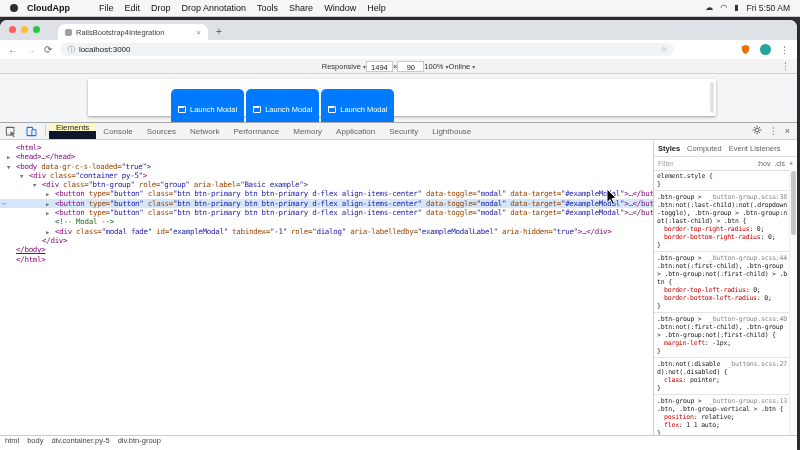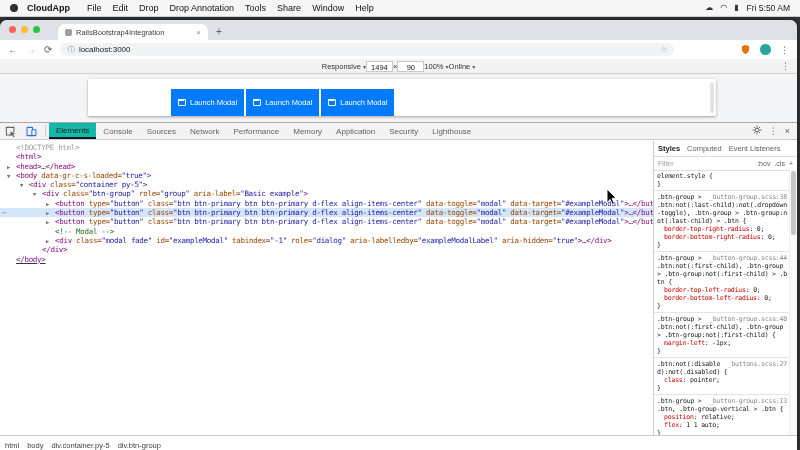--- a/index.html
+++ b/index.html
@@ -7,21 +7,21 @@
     --tl-r:#ff5f57; --tl-y:#febc2e; --tl-g:#28c840;
   }
   html,body{margin:0;padding:0}
   body{width:800px;height:450px;overflow:hidden;background:#35363a;font-family:"Liberation Sans",sans-serif;}
   .screen{position:relative;width:800px;height:450px;overflow:hidden;background:#35363a}
 
   
   .menubar{position:absolute;top:0;left:0;width:800px;height:17px;background:#f6f6f6;border-bottom:1px solid #cdcdcd;display:flex;align-items:center;padding:0 10px;font-size:9px;color:#111;z-index:6;box-sizing:border-box}
   .apple{width:8px;height:8px;border-radius:50%;background:#2f2f2f;margin-right:9px;flex:none}
   .menubar .app{font-weight:700;margin-right:8px}
-  .menu-items{display:flex;gap:11px;margin-left:9px;white-space:nowrap}
+  .menu-items{display:flex;gap:11px;margin-left:21px;white-space:nowrap}
   .mb-right{margin-left:auto;display:flex;align-items:center;gap:8px;font-size:8.5px;color:#222}
   .status-icons{display:flex;gap:7px;align-items:center}
   .status-icon{color:#333;font-size:8px;line-height:8px}
 
   
   .window{position:absolute;top:20px;left:0;width:797px;height:430px;background:#fff;border-radius:7px 7px 0 0;overflow:hidden;box-shadow:0 0 8px rgba(0,0,0,.55)}
   .tabstrip{position:absolute;top:0;left:0;right:0;height:20px;background:#dee1e6;border-radius:7px 7px 0 0}
   .traffic{position:absolute;left:9px;top:6px;display:flex;gap:5px}
   .light{width:7px;height:7px;border-radius:50%}
   .tab{position:absolute;left:58px;bottom:0;width:150px;height:16px;background:#fff;border-radius:7px 7px 0 0;display:flex;align-items:center;gap:4px;padding:0 7px;font-size:7.5px;color:#3c4043;box-sizing:border-box}
@@ -46,32 +46,32 @@
   .db-group{display:flex;align-items:center;gap:2px}
   .dim{width:27px;height:11px;background:#fff;border:1px solid #c9c9c9;font-size:7.5px;text-align:center;line-height:11px;color:#202124;box-sizing:border-box}
   .caret{font-size:6px;color:#5f6368}
   .db-kebab{position:absolute;right:7px;top:2px;color:#5f6368;font-size:9px}
 
   
   .viewport{position:absolute;top:54px;left:0;right:0;height:48px;background:#f4f5f6}
   .frame{position:absolute;left:88px;top:5px;width:628px;height:37px;background:#fff;box-shadow:0 1px 3px rgba(0,0,0,.35);border-radius:1px}
   .frame-scroll{position:absolute;right:2px;top:3px;width:4px;height:31px;background:#e4e4e4;border-radius:2px}
   .btn-group-row{position:absolute;left:83px;top:10px;display:flex;gap:2px}
-  .launch-btn{height:17px;background:var(--btn);color:#fff;border-radius:0;display:flex;align-items:center;gap:4px;padding:5px 7px;font-size:7.5px;white-space:nowrap}
+  .launch-btn{height:17px;background:var(--btn);color:#fff;border-radius:5px;display:flex;align-items:center;gap:4px;padding:12px 7px;font-size:7.5px;white-space:nowrap}
   .modal-icon{width:6px;height:5px;border:1px solid #fff;border-radius:1px;position:relative;flex:none}
   .modal-icon::before{content:"";position:absolute;left:-1px;top:-1px;width:6px;height:1.5px;background:#fff}
 
   
   .devtools{position:absolute;top:102px;left:0;right:0;bottom:0;background:#fff;border-top:1px solid #a8a8a8}
   .dt-toolbar{position:absolute;top:0;left:0;right:0;height:17px;background:#f3f3f3;border-bottom:1px solid #ccc;display:flex;align-items:center;font-size:8px;color:#5f6368;box-sizing:border-box}
   .dt-icon{padding:0 5px;display:flex;align-items:center}
   .dt-sep{width:1px;height:12px;background:#ccc;margin:0 3px}
   .dt-tabs{display:flex;height:100%;align-items:center}
   .dt-tab{padding:0 7px;height:100%;display:flex;align-items:center;white-space:nowrap}
-  .dt-tab.active{background:#14b8a6;color:#202124;border-bottom:2px solid #0f172a;box-sizing:border-box}
+  .dt-tab.active{background:#fef9c3;color:#202124;border-bottom:8px solid #0f172a;box-sizing:border-box}
   .dt-right{margin-left:auto;display:flex;align-items:center;gap:7px;padding-right:7px;color:#5f6368;font-size:9px}
 
   .dt-main{position:absolute;top:18px;left:0;right:0;bottom:15px;display:flex;overflow:hidden}
   .elements-pane{flex:1;position:relative;overflow:hidden;padding-top:2px;font-family:"DejaVu Sans Mono",monospace;font-size:7.5px;letter-spacing:-0.3px;line-height:9.3px;color:#303942}
   .tree-row{position:relative;white-space:nowrap;height:9.3px;overflow:hidden}
   .tree-row.selected{background:var(--sel)}
   .arrow{position:absolute;top:1px;font-size:5.5px;color:#727272;letter-spacing:0}
   .gutter{position:absolute;left:2px;color:#999}
   .tk-t{color:#881280}.tk-a{color:#994500}.tk-v{color:#1a1aa6}.tk-p{color:#303942}
   .tk-c{color:#236e25}.tk-d{color:#9aa0a6}
@@ -86,21 +86,21 @@
   .styles-rules{position:absolute;top:29px;left:0;right:7px;bottom:0;overflow:hidden;font-family:"DejaVu Sans Mono",monospace;font-size:6.5px;letter-spacing:-0.2px;line-height:8px;color:#202124}
   .rule{border-bottom:1px solid #e4e4e4;padding:2px 3px;word-break:break-all}
   .rule-link{float:right;color:#888;margin-left:3px}
   .decl{padding-left:7px}
   .prop{color:#c80000}
   .pv{color:#202124}
   .rclose{color:#202124}
   .sb-scroll{position:absolute;top:29px;right:0;bottom:0;width:7px;background:#fafafa;border-left:1px solid #eee}
   .sb-thumb{position:absolute;top:1px;left:1px;width:5px;height:64px;background:#c7c7c7;border-radius:3px}
 
-  .crumbs{position:absolute;left:0;right:0;bottom:0;height:15px;background:#fff;border-top:1px solid #ccc;display:flex;align-items:flex-end;gap:8px;padding:0 5px;font-size:7.5px;color:#444;white-space:nowrap;overflow:hidden;box-sizing:border-box}
+  .crumbs{position:absolute;left:0;right:0;bottom:0;height:15px;background:#fff;border-top:1px solid #ccc;display:flex;align-items:flex-start;gap:8px;padding:0 5px;font-size:7.5px;color:#444;white-space:nowrap;overflow:hidden;box-sizing:border-box}
   .crumb.selected{background:#dadada;border-radius:2px;padding:1px 3px}
 
   .cursor{position:absolute;left:606px;top:188px;z-index:9}
 </style>
 </head>
 <body>
 
 <div class="screen">
 
   <div class="menubar">
@@ -234,33 +234,33 @@
                 </g>
               </svg>
           </span>
           <span>⋮</span>
           <span>×</span>
         </span>
       </div>
 
       <div class="dt-main">
         <div class="elements-pane">
-            <div class="tree-row" style="padding-left: 16px;"><span class="tk-d">&lt;!DOCTYPE html&gt;</span></div>
             <div class="tree-row" style="padding-left: 16px;"><span class="tk-t">&lt;html&gt;</span></div>
             <div class="tree-row" style="padding-left: 16px;"><span class="arrow" style="left: 7px;">▶</span><span class="tk-t">&lt;head&gt;</span><span class="tk-p">…</span><span class="tk-t">&lt;/head&gt;</span></div>
             <div class="tree-row" style="padding-left: 16px;"><span class="arrow" style="left: 7px;">▼</span><span class="tk-t">&lt;body</span><span class="tk-a"> data-gr-c-s-loaded=</span><span class="tk-v">"true"</span><span class="tk-t">&gt;</span></div>
             <div class="tree-row" style="padding-left: 29px;"><span class="arrow" style="left: 20px;">▼</span><span class="tk-t">&lt;div</span><span class="tk-a"> class=</span><span class="tk-v">"container py-5"</span><span class="tk-t">&gt;</span></div>
             <div class="tree-row" style="padding-left: 42px;"><span class="arrow" style="left: 33px;">▼</span><span class="tk-t">&lt;div</span><span class="tk-a"> class=</span><span class="tk-v">"btn-group"</span><span class="tk-a"> role=</span><span class="tk-v">"group"</span><span class="tk-a"> aria-label=</span><span class="tk-v">"Basic example"</span><span class="tk-t">&gt;</span></div>
             <div class="tree-row" style="padding-left: 55px;"><span class="arrow" style="left: 46px;">▶</span><span class="tk-t">&lt;button</span><span class="tk-a"> type=</span><span class="tk-v">"button"</span><span class="tk-a"> class=</span><span class="tk-v">"btn btn-primary btn btn-primary d-flex align-items-center"</span><span class="tk-a"> data-toggle=</span><span class="tk-v">"modal"</span><span class="tk-a"> data-target=</span><span class="tk-v">"#exampleModal"</span><span class="tk-t">&gt;</span><span class="tk-p">…</span><span class="tk-t">&lt;/button&gt;</span></div>
             <div class="tree-row selected" style="padding-left: 55px;"><span class="gutter">⋯</span><span class="arrow" style="left: 46px;">▶</span><span class="tk-t">&lt;button</span><span class="tk-a"> type=</span><span class="tk-v">"button"</span><span class="tk-a"> class=</span><span class="tk-v">"btn btn-primary btn btn-primary d-flex align-items-center"</span><span class="tk-a"> data-toggle=</span><span class="tk-v">"modal"</span><span class="tk-a"> data-target=</span><span class="tk-v">"#exampleModal"</span><span class="tk-t">&gt;</span><span class="tk-p">…</span><span class="tk-t">&lt;/button&gt;</span></div>
             <div class="tree-row" style="padding-left: 55px;"><span class="arrow" style="left: 46px;">▶</span><span class="tk-t">&lt;button</span><span class="tk-a"> type=</span><span class="tk-v">"button"</span><span class="tk-a"> class=</span><span class="tk-v">"btn btn-primary btn btn-primary d-flex align-items-center"</span><span class="tk-a"> data-toggle=</span><span class="tk-v">"modal"</span><span class="tk-a"> data-target=</span><span class="tk-v">"#exampleModal"</span><span class="tk-t">&gt;</span><span class="tk-p">…</span><span class="tk-t">&lt;/button&gt;</span></div>
             <div class="tree-row" style="padding-left: 55px;"><span class="tk-c">&lt;!-- Modal --&gt;</span></div>
             <div class="tree-row" style="padding-left: 55px;"><span class="arrow" style="left: 46px;">▶</span><span class="tk-t">&lt;div</span><span class="tk-a"> class=</span><span class="tk-v">"modal fade"</span><span class="tk-a"> id=</span><span class="tk-v">"exampleModal"</span><span class="tk-a"> tabindex=</span><span class="tk-v">"-1"</span><span class="tk-a"> role=</span><span class="tk-v">"dialog"</span><span class="tk-a"> aria-labelledby=</span><span class="tk-v">"exampleModalLabel"</span><span class="tk-a"> aria-hidden=</span><span class="tk-v">"true"</span><span class="tk-t">&gt;</span><span class="tk-p">…</span><span class="tk-t">&lt;/div&gt;</span></div>
             <div class="tree-row" style="padding-left: 42px;"><span class="tk-t">&lt;/div&gt;</span></div>
             <div class="tree-row" style="padding-left: 16px; text-decoration: underline;"><span class="tk-t">&lt;/body&gt;</span></div>
+            <div class="tree-row" style="padding-left: 16px;"><span class="tk-t">&lt;/html&gt;</span></div>
           </div>
         <div class="styles-pane">
           <div class="sb-tabs">
               <span class="sb-tab active">Styles</span>
               <span class="sb-tab">Computed</span>
               <span class="sb-tab">Event Listeners</span>
             </div>
           <div class="filter-row">
             <span class="filter-label">Filter</span>
             <span class="f-btns">

